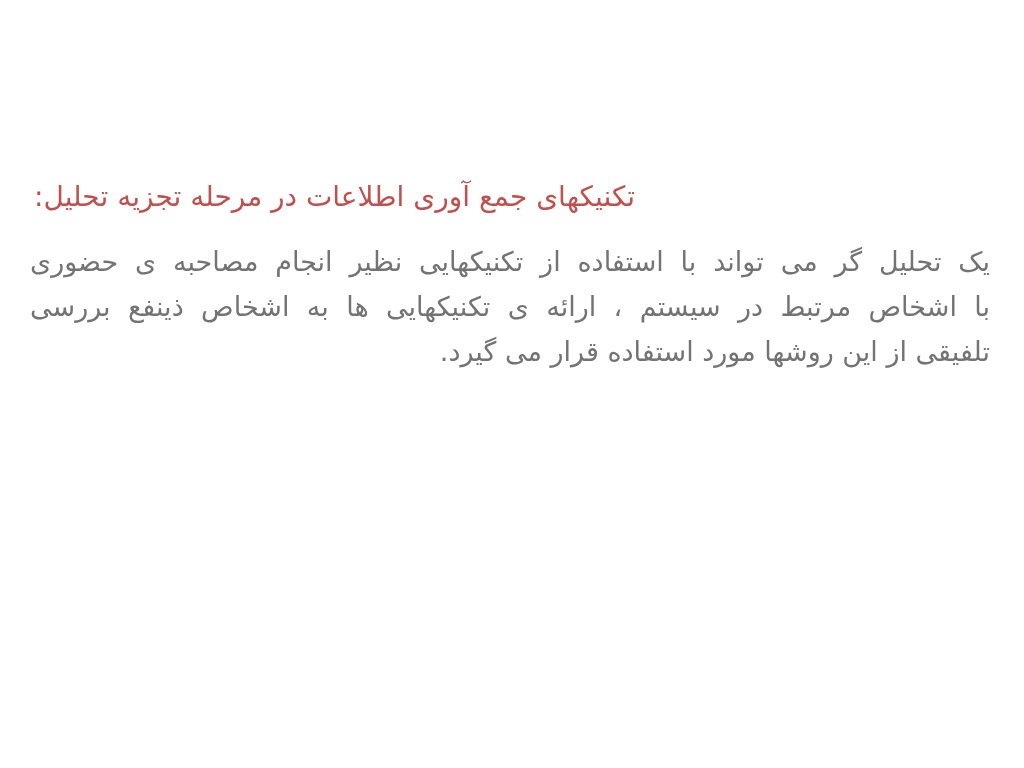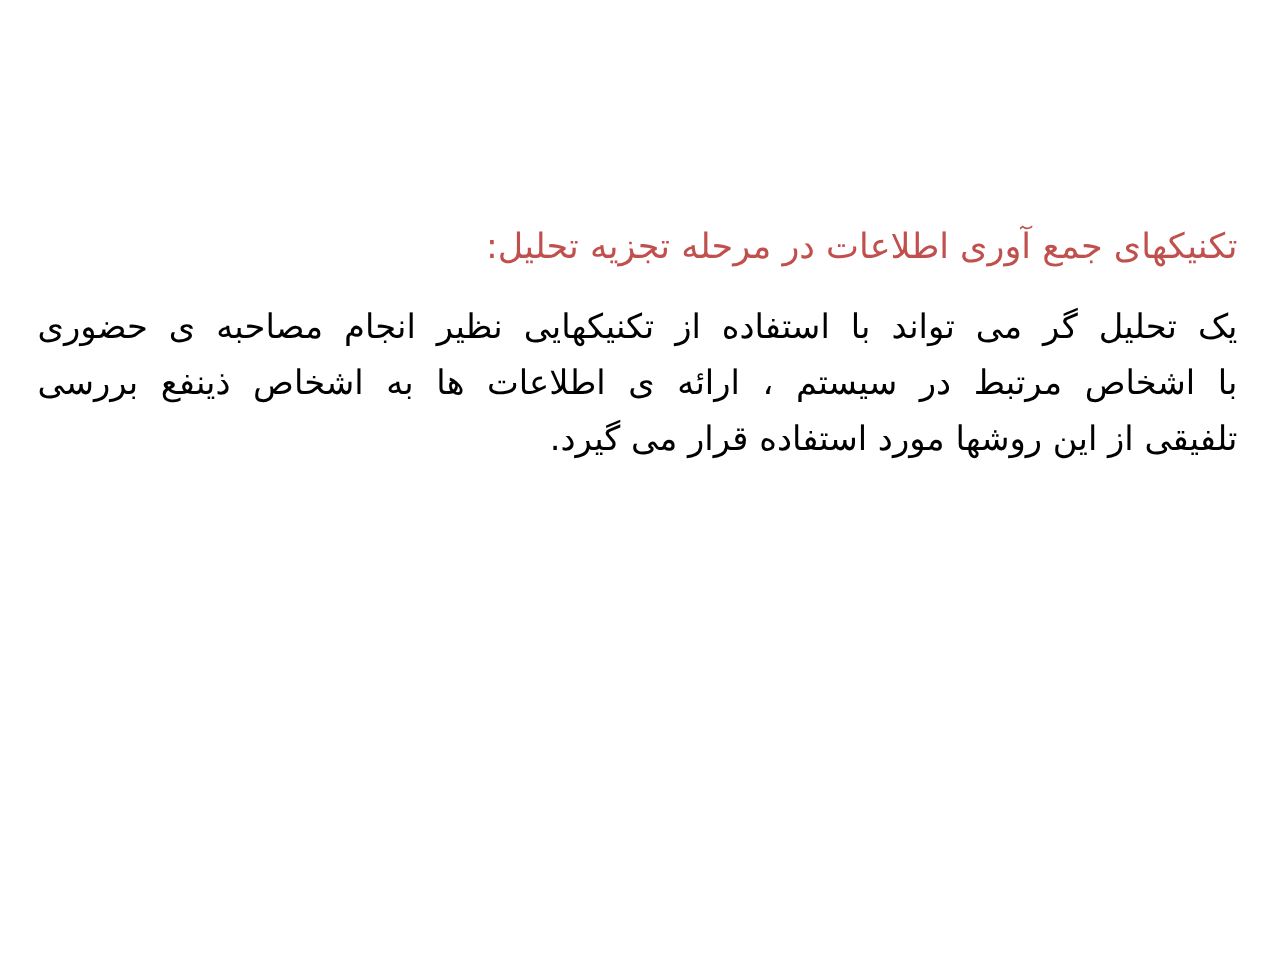--- a/index.html
+++ b/index.html
@@ -14,33 +14,33 @@
     background: #ffffff;
     overflow: hidden;
     font-family: "DejaVu Sans", sans-serif;
   }
   .slide-title {
     position: absolute;
     top: 174px;
     left: 34px;
     right: 34px;
     direction: rtl;
-    text-align: right;
+    text-align: left;
     color: #c0504d;
     font-size: 28px;
     line-height: 46px;
     font-weight: normal;
   }
   .slide-body {
     position: absolute;
     top: 239px;
     left: 30px;
     right: 34px;
     direction: rtl;
-    color: #000000;
+    color: #737373;
     font-size: 27px;
   }
   .body-line {
     line-height: 45px;
     text-align: justify;
     text-align-last: justify;
     white-space: normal;
   }
   .body-line.last {
     text-align: center;
@@ -48,16 +48,16 @@
   }
 </style>
 </head>
 <body>
 
 <div class="slide">
   <div class="slide-title">تکنیکهای جمع آوری اطلاعات در مرحله تجزیه تحلیل:</div>
 
   <div class="slide-body">
     <div class="body-line">یک تحلیل گر می تواند با استفاده از تکنیکهایی نظیر انجام مصاحبه ی حضوری</div>
-    <div class="body-line">با اشخاص مرتبط در سیستم ، ارائه ی اطلاعات ها به اشخاص ذینفع بررسی</div>
+    <div class="body-line">با اشخاص مرتبط در سیستم ، ارائه ی تکنیکهایی ها به اشخاص ذینفع بررسی</div>
     <div class="body-line last">تلفیقی از این روشها مورد استفاده قرار می گیرد.</div>
   </div>
 </div>
 
 </body></html>

